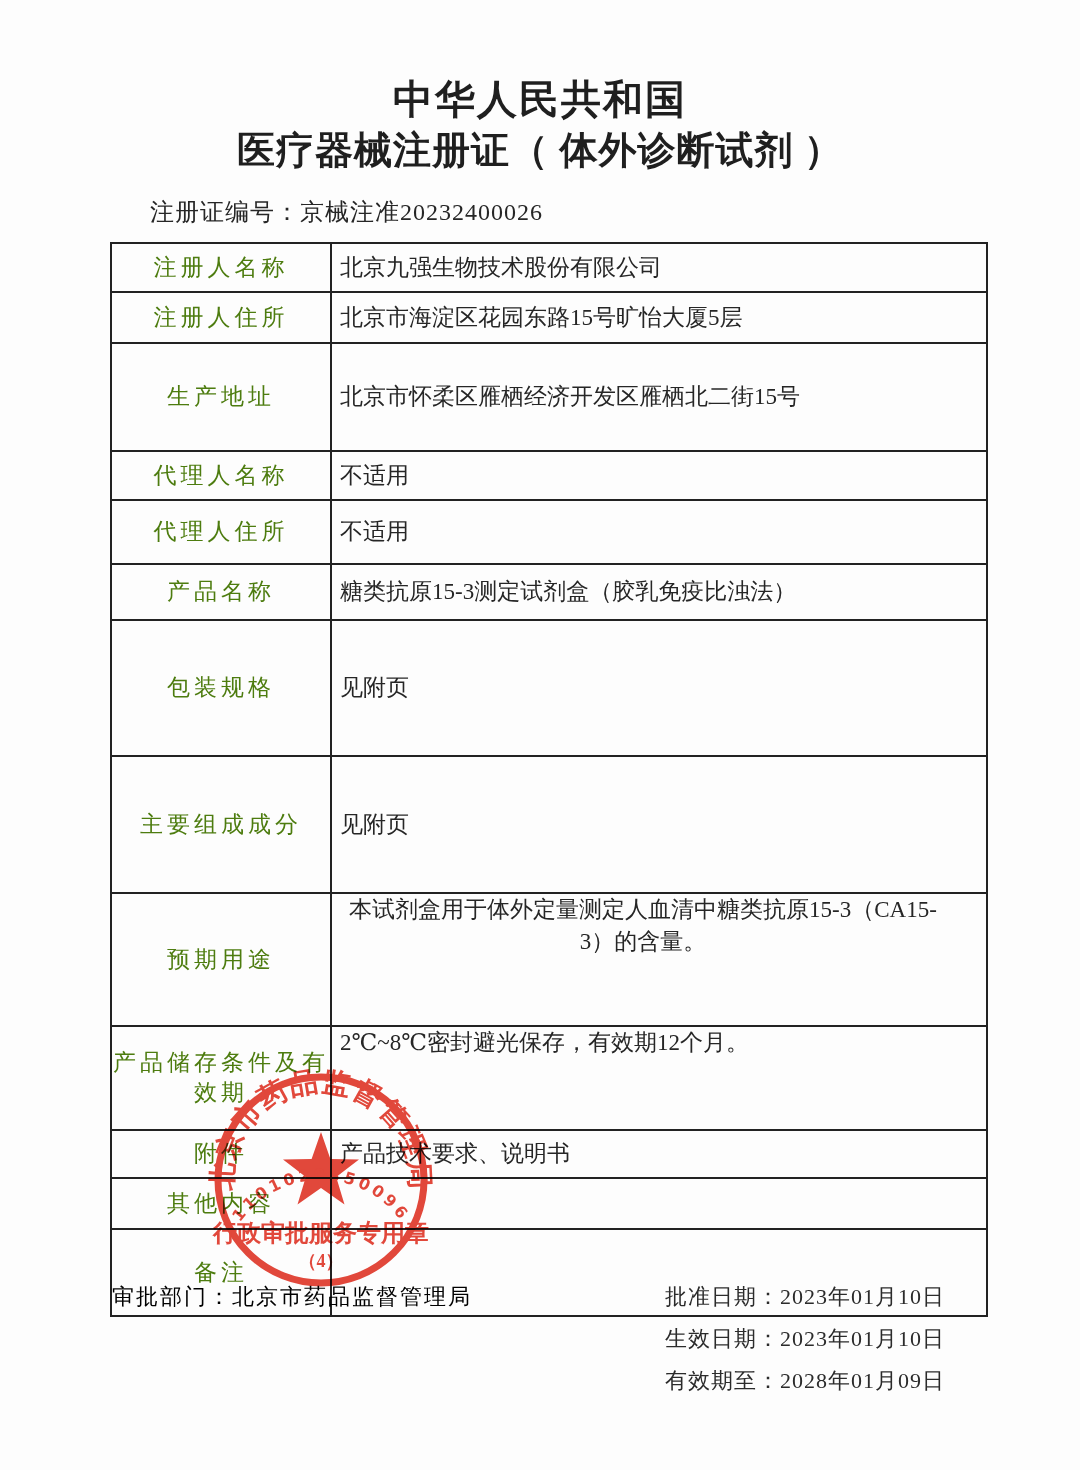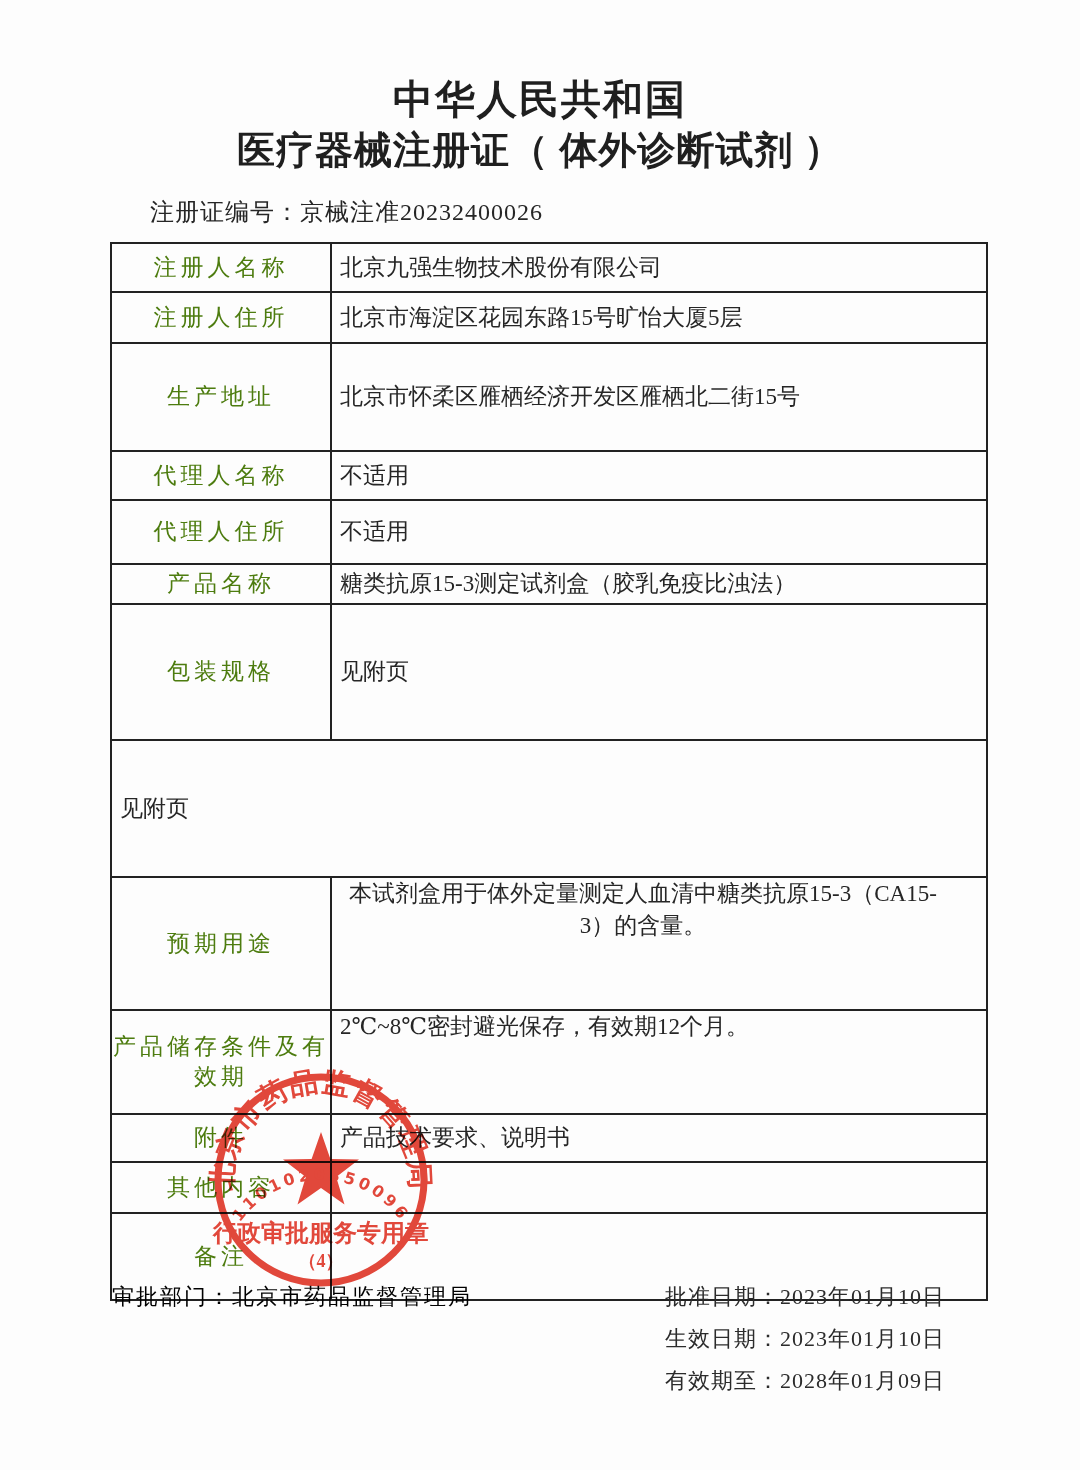--- a/index.html
+++ b/index.html
@@ -42,21 +42,21 @@
   .cell-value{
     flex:1;box-sizing:border-box;
     display:flex;align-items:center;
     font-size:23px;line-height:32px;
     padding:2px 40px 2px 8px;color:#262626;
     word-break:break-all;
     text-align:center;
   }
   .v-top .cell-value{align-items:flex-start;padding-top:0;}
   .r0{height:49px}.r1{height:51px}.r2{height:108px}.r3{height:49px}
-  .r4{height:64px}.r5{height:40px}.r6{height:136px}.r7{height:137px}
+  .r4{height:64px}.r5{height:56px}.r6{height:136px}.r7{height:137px}
   .r8{height:133px}.r9{height:104px}.r10{height:48px}.r11{height:51px}.r12{height:85px}
   
   .approval-dept{
     position:absolute;left:112px;top:1282px;
     font-size:22px;letter-spacing:2px;color:#000000;
   }
   .dates-block{
     position:absolute;left:665px;top:1276px;
     font-size:22px;color:#2b2b2b;
   }
@@ -104,20 +104,21 @@
     </div>
     <div class="row r5">
       <div class="cell-label">产品名称</div>
       <div class="cell-value">糖类抗原15-3测定试剂盒（胶乳免疫比浊法）</div>
     </div>
     <div class="row r6">
       <div class="cell-label">包装规格</div>
       <div class="cell-value">见附页</div>
     </div>
     <div class="row r7">
+      <div class="cell-label">主要组成成分</div>
       <div class="cell-value">见附页</div>
     </div>
     <div class="row r8 v-top">
       <div class="cell-label">预期用途</div>
       <div class="cell-value">本试剂盒用于体外定量测定人血清中糖类抗原15-3（CA15-3）的含量。</div>
     </div>
     <div class="row r9 v-top">
       <div class="cell-label">产品储存条件及有效期</div>
       <div class="cell-value">2℃~8℃密封避光保存，有效期12个月。</div>
     </div>

